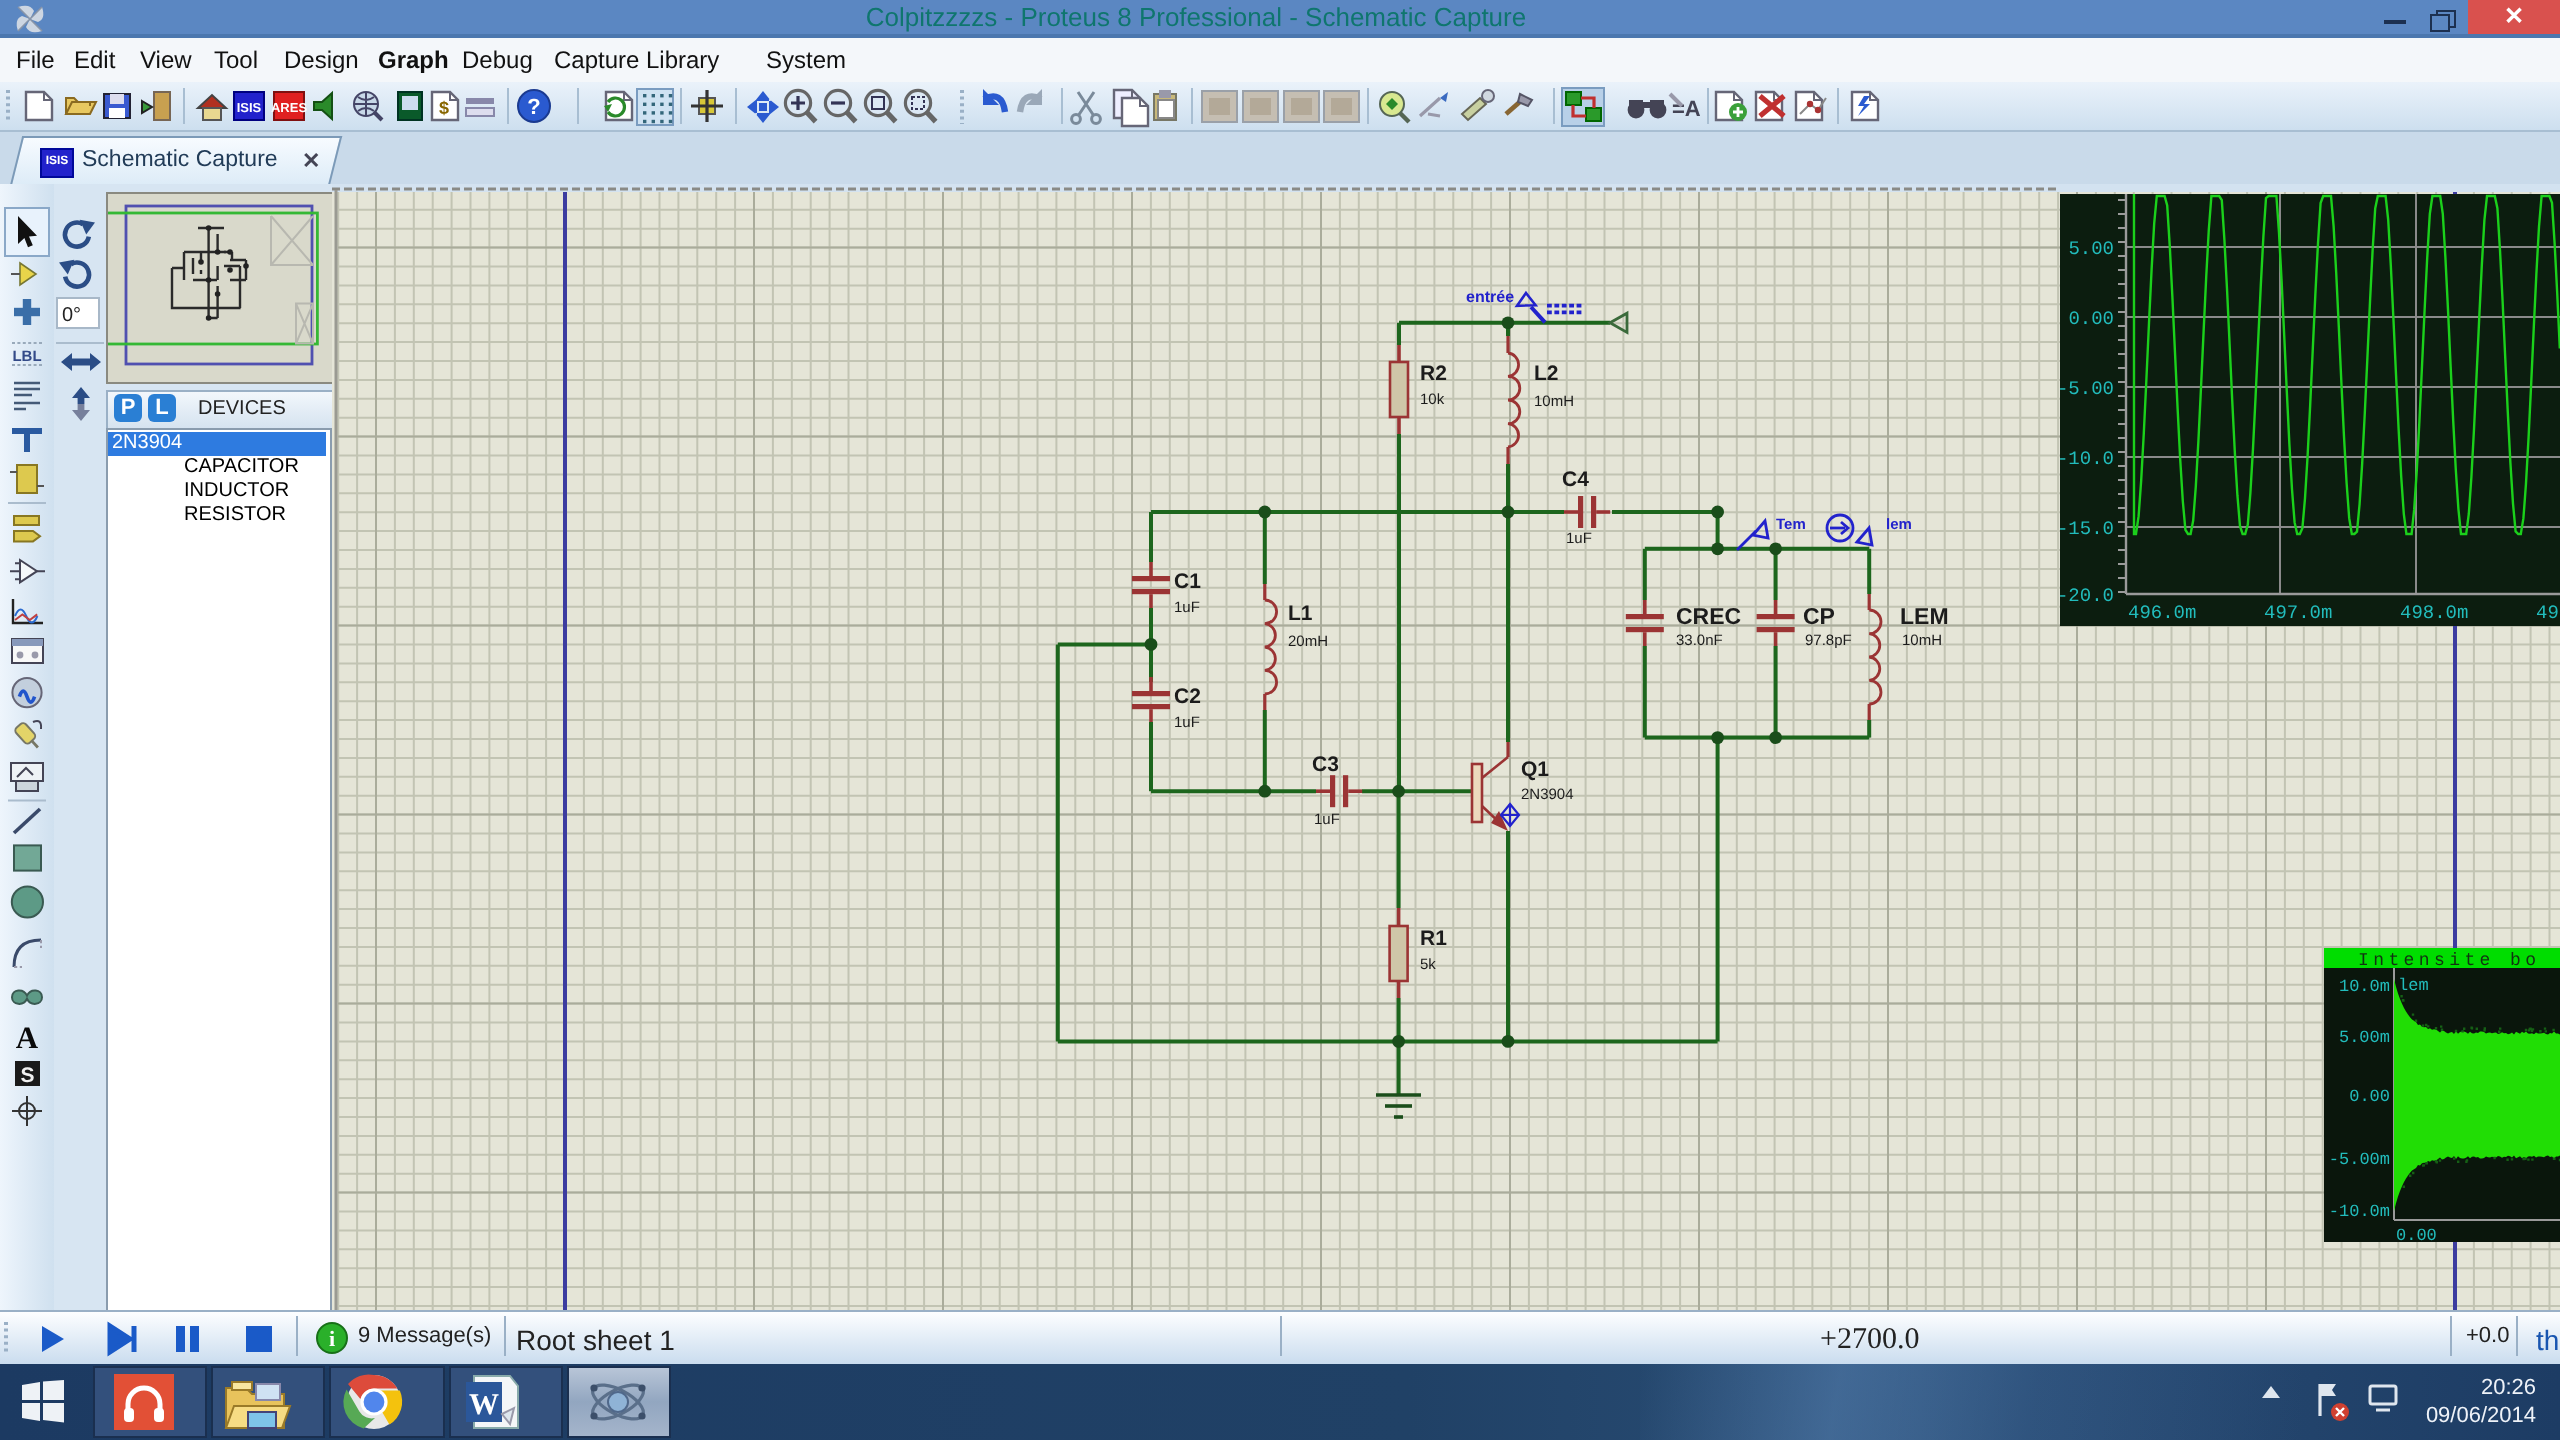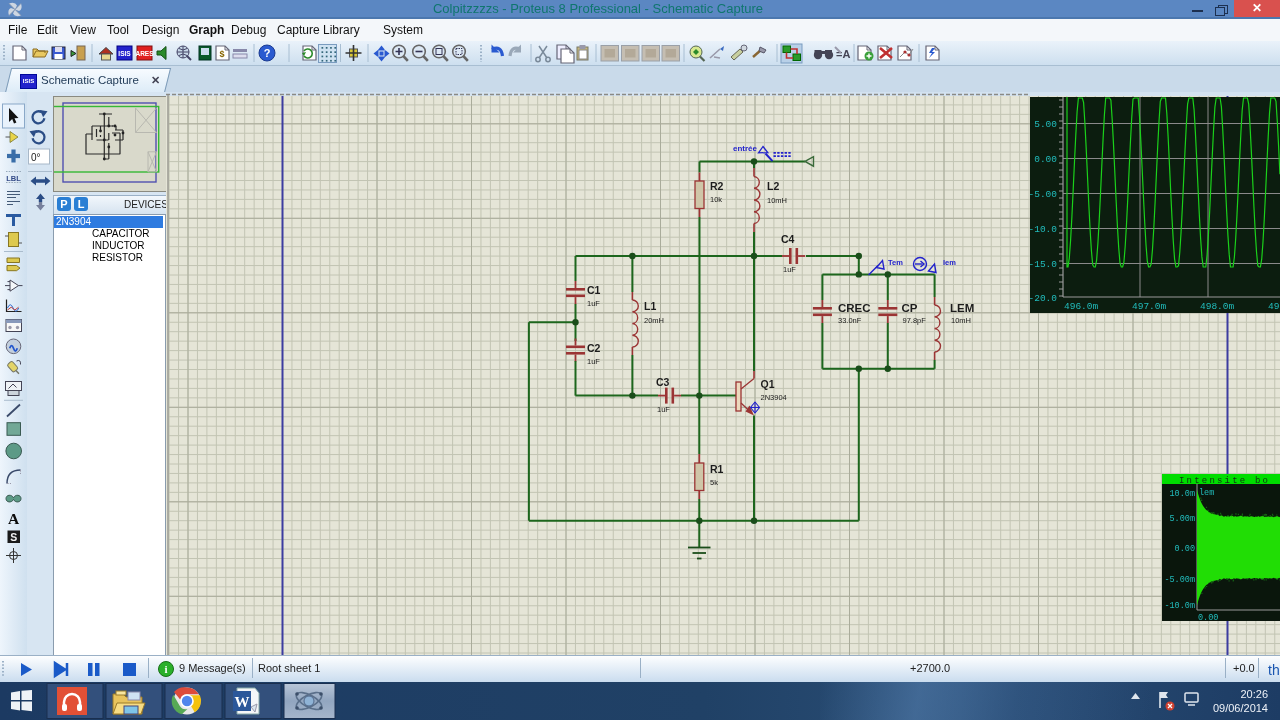--- a/index.html
+++ b/index.html
@@ -292,21 +292,21 @@
 <circle cx="50.3" cy="62" r="1.4" fill="#222"></circle>
 <g stroke="#b8b8b0" stroke-width="1" fill="none">
       <path d="M81.5 11 v24.5 h21 M81.5 11 l21 24.5 M102.5 11 l-21 24.5"></path>
       <path d="M94 54.8 h8.5 v20 h-8.5z M94 54.8 l8.5 20 M102.5 54.8 l-8.5 20"></path>
     </g>
   </svg>
 
 <div class="abs" style="left:53px;top:195px;width:112px;height:19px;background:linear-gradient(#f2f7fc,#d4e2ef);border:1px solid #9ab0c6;"></div>
 <div class="abs" style="left:57px;top:197px;width:14px;height:14px;background:#2a7fd4;border-radius:3px;color:#fff;font-weight:bold;font-size:11px;text-align:center;line-height:14px;">P</div>
 <div class="abs" style="left:74px;top:197px;width:14px;height:14px;background:#2a7fd4;border-radius:3px;color:#fff;font-weight:bold;font-size:11px;text-align:center;line-height:14px;">L</div>
-<div class="abs" style="left:124px;top:199px;font-size:10px;color:#222;">DEVICES</div>
+<div class="abs" style="left:99px;top:199px;font-size:10px;color:#222;">DEVICES</div>
 
 <div class="abs" style="left:53px;top:214px;width:111px;height:441px;background:#fff;border:1px solid #8a9cae;"></div>
 <div class="abs" style="left:54px;top:216px;width:109px;height:12px;background:#2e7be0;color:#fff;font-size:10px;line-height:12px;padding-left:2px;box-sizing:border-box;">2N3904</div>
 <div class="abs" style="left:56px;top:228px;font-size:10px;line-height:12px;color:#000;margin-left:36px;">CAPACITOR<br>INDUCTOR<br>RESISTOR</div>
 
 <svg class="abs" id="canvas" style="left:166px;top:92px;" width="1114" height="563">
     <rect width="1114" height="563" fill="#e5e5d7"></rect>
 <rect width="1114" height="4" y="0" fill="#d3e2f0"></rect>
 <path d="M3.10 4V563 M12.55 4V563 M22.00 4V563 M31.45 4V563 M40.90 4V563 M50.35 4V563 M59.80 4V563 M69.25 4V563 M78.70 4V563 M88.15 4V563 M97.60 4V563 M107.05 4V563 M116.50 4V563 M125.95 4V563 M135.40 4V563 M144.85 4V563 M154.30 4V563 M163.75 4V563 M173.20 4V563 M182.65 4V563 M192.10 4V563 M201.55 4V563 M211.00 4V563 M220.45 4V563 M229.90 4V563 M239.35 4V563 M248.80 4V563 M258.25 4V563 M267.70 4V563 M277.15 4V563 M286.60 4V563 M296.05 4V563 M305.50 4V563 M314.95 4V563 M324.40 4V563 M333.85 4V563 M343.30 4V563 M352.75 4V563 M362.20 4V563 M371.65 4V563 M381.10 4V563 M390.55 4V563 M400.00 4V563 M409.45 4V563 M418.90 4V563 M428.35 4V563 M437.80 4V563 M447.25 4V563 M456.70 4V563 M466.15 4V563 M475.60 4V563 M485.05 4V563 M494.50 4V563 M503.95 4V563 M513.40 4V563 M522.85 4V563 M532.30 4V563 M541.75 4V563 M551.20 4V563 M560.65 4V563 M570.10 4V563 M579.55 4V563 M589.00 4V563 M598.45 4V563 M607.90 4V563 M617.35 4V563 M626.80 4V563 M636.25 4V563 M645.70 4V563 M655.15 4V563 M664.60 4V563 M674.05 4V563 M683.50 4V563 M692.95 4V563 M702.40 4V563 M711.85 4V563 M721.30 4V563 M730.75 4V563 M740.20 4V563 M749.65 4V563 M759.10 4V563 M768.55 4V563 M778.00 4V563 M787.45 4V563 M796.90 4V563 M806.35 4V563 M815.80 4V563 M825.25 4V563 M834.70 4V563 M844.15 4V563 M853.60 4V563 M863.05 4V563 M872.50 4V563 M881.95 4V563 M891.40 4V563 M900.85 4V563 M910.30 4V563 M919.75 4V563 M929.20 4V563 M938.65 4V563 M948.10 4V563 M957.55 4V563 M967.00 4V563 M976.45 4V563 M985.90 4V563 M995.35 4V563 M1004.80 4V563 M1014.25 4V563 M1023.70 4V563 M1033.15 4V563 M1042.60 4V563 M1052.05 4V563 M1061.50 4V563 M1070.95 4V563 M1080.40 4V563 M1089.85 4V563 M1099.30 4V563 M1108.75 4V563 M3 12.90H1114 M3 22.35H1114 M3 31.80H1114 M3 41.25H1114 M3 50.70H1114 M3 60.15H1114 M3 69.60H1114 M3 79.05H1114 M3 88.50H1114 M3 97.95H1114 M3 107.40H1114 M3 116.85H1114 M3 126.30H1114 M3 135.75H1114 M3 145.20H1114 M3 154.65H1114 M3 164.10H1114 M3 173.55H1114 M3 183.00H1114 M3 192.45H1114 M3 201.90H1114 M3 211.35H1114 M3 220.80H1114 M3 230.25H1114 M3 239.70H1114 M3 249.15H1114 M3 258.60H1114 M3 268.05H1114 M3 277.50H1114 M3 286.95H1114 M3 296.40H1114 M3 305.85H1114 M3 315.30H1114 M3 324.75H1114 M3 334.20H1114 M3 343.65H1114 M3 353.10H1114 M3 362.55H1114 M3 372.00H1114 M3 381.45H1114 M3 390.90H1114 M3 400.35H1114 M3 409.80H1114 M3 419.25H1114 M3 428.70H1114 M3 438.15H1114 M3 447.60H1114 M3 457.05H1114 M3 466.50H1114 M3 475.95H1114 M3 485.40H1114 M3 494.85H1114 M3 504.30H1114 M3 513.75H1114 M3 523.20H1114 M3 532.65H1114 M3 542.10H1114 M3 551.55H1114 M3 561.00H1114" stroke="#c2c4b3" stroke-width="1" fill="none"></path>
 <path d="M22.00 4V563 M116.50 4V563 M211.00 4V563 M305.50 4V563 M400.00 4V563 M494.50 4V563 M589.00 4V563 M683.50 4V563 M778.00 4V563 M872.50 4V563 M967.00 4V563 M1061.50 4V563 M3 31.80H1114 M3 126.30H1114 M3 220.80H1114 M3 315.30H1114 M3 409.80H1114 M3 504.30H1114" stroke="#aaac9b" stroke-width="1" fill="none"></path>
@@ -494,22 +494,22 @@
     <path d="M3 6 v16" stroke="#9ab0c6" stroke-width="2" stroke-dasharray="1.5,1.8"></path>
 <path d="M21 8 l11 6.5 -11 6.5 z" fill="#1a5ac8"></path>
 <path d="M55 8 l10 6.5 -10 6.5 z M67 8 v13" fill="#1a5ac8" stroke="#1a5ac8" stroke-width="2.5"></path>
 <rect x="88" y="8" width="4.5" height="13" fill="#1a5ac8"></rect>
     <rect x="95" y="8" width="4.5" height="13" fill="#1a5ac8"></rect>
 <rect x="123" y="8" width="13" height="13" fill="#1a5ac8"></rect>
 <circle cx="166" cy="14" r="7.5" fill="#2ab02a" stroke="#187018"></circle>
     <text x="166" y="18" text-anchor="middle" font-size="11" font-weight="bold" fill="#fff" font-family="Liberation Serif">i</text>
   </svg>
 <div class="abs" style="left:179px;top:662px;font-size:11px;color:#222;">9 Message(s)</div>
-<div class="abs" style="left:258px;top:662px;font-size:11px;color:#222;">Root sheet 1</div>
-<div class="abs" style="left:910px;top:662px;font-size:11px;color:#222;">+2700.0</div>
+<div class="abs" style="left:258px;top:662px;font-size:14px;color:#222;">Root sheet 1</div>
+<div class="abs" style="left:910px;top:662px;font-size:15px;color:#222;font-family:Liberation Serif, serif;">+2700.0</div>
 <div class="abs" style="left:1233px;top:662px;font-size:11px;color:#222;">+0.0</div>
 <div class="abs" style="left:1268px;top:662px;font-size:14px;color:#1855b0;">th</div>
 <div class="abs" style="left:148px;top:658px;width:1px;height:20px;background:#9ab0c6;"></div>
 <div class="abs" style="left:252px;top:658px;width:1px;height:20px;background:#9ab0c6;"></div>
 <div class="abs" style="left:640px;top:658px;width:1px;height:20px;background:#9ab0c6;"></div>
 <div class="abs" style="left:1225px;top:658px;width:1px;height:20px;background:#9ab0c6;"></div>
 <div class="abs" style="left:1258px;top:658px;width:1px;height:20px;background:#9ab0c6;"></div>
 
 <div class="abs" style="left:0;top:682px;width:1280px;height:38px;background:linear-gradient(90deg,#1c3a62,#204166 55%,#2a4e76 75%,#1d3c64);"></div>
 <div class="abs" style="left:820px;top:682px;width:330px;height:38px;background:linear-gradient(100deg,rgba(90,130,180,0) 0%,rgba(96,140,190,0.45) 30%,rgba(70,110,160,0.25) 60%,rgba(90,130,180,0) 100%);"></div>

